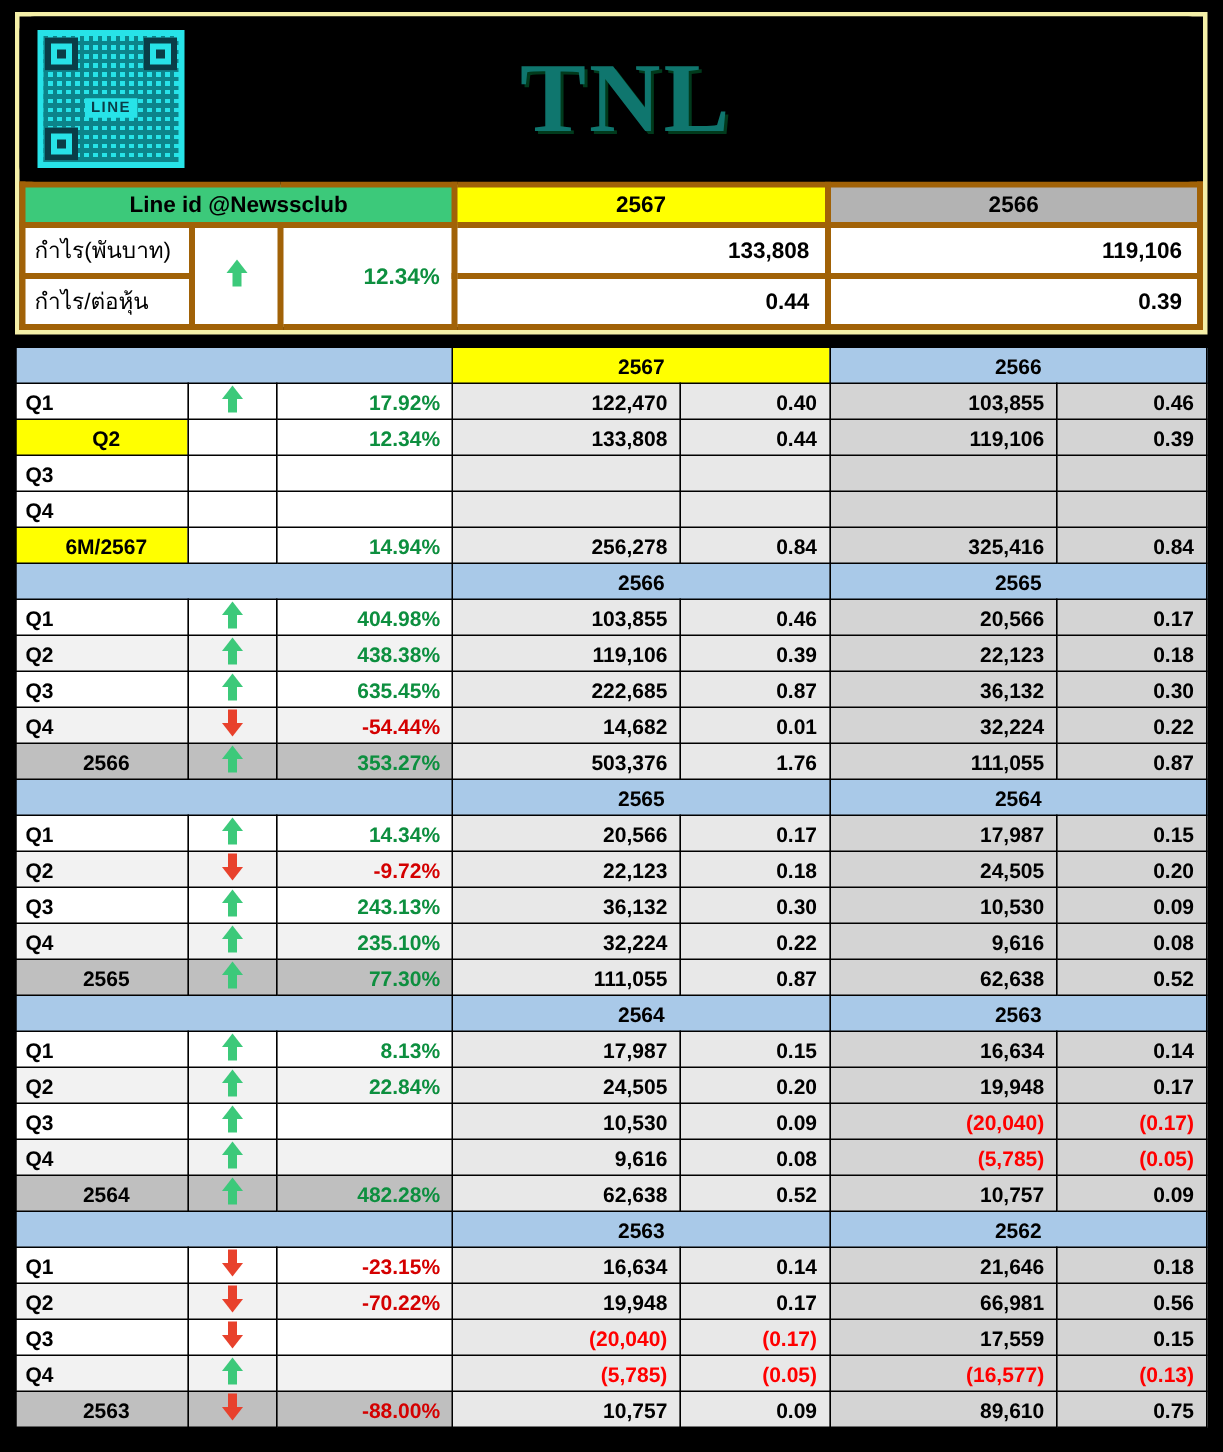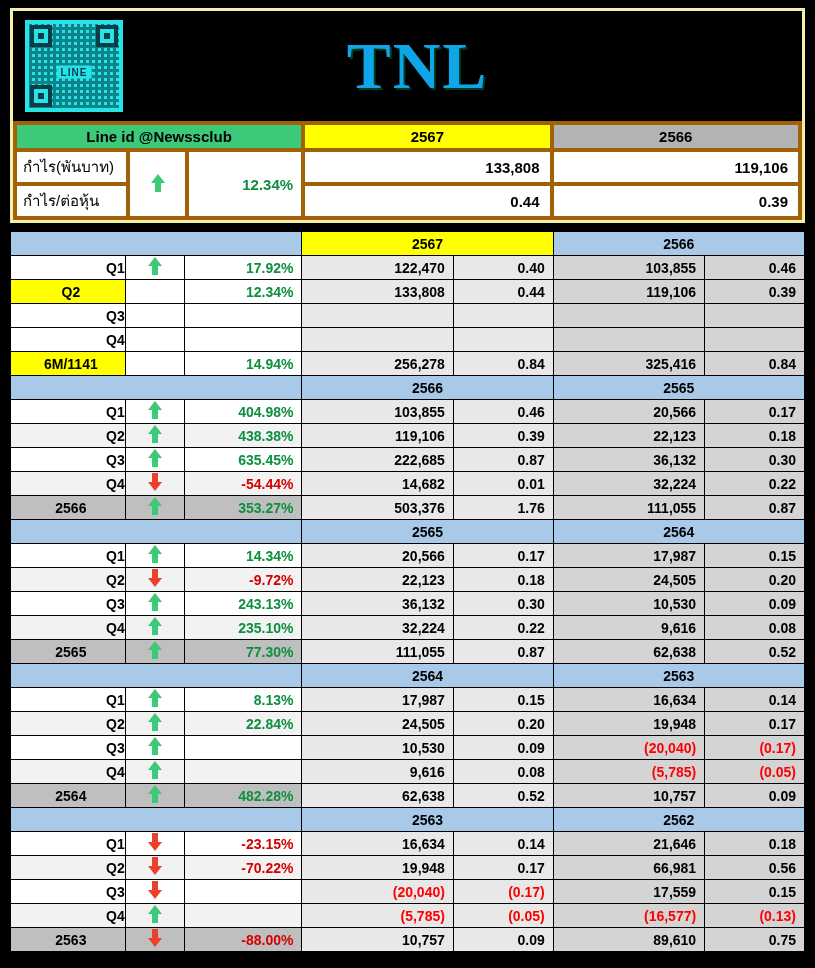--- a/index.html
+++ b/index.html
@@ -66,21 +66,21 @@
     color: #0a3d47;
     font-size: 10px;
     font-weight: bold;
     letter-spacing: 1px;
     padding: 1px 4px;
     font-family: "Liberation Sans", sans-serif;
   }
   .logo {
     flex: 1;
     text-align: center;
-    color: #0ea5e9;
+    color: #0f766e;
     font-family: "Liberation Serif", serif;
     font-weight: bold;
     font-size: 66px;
     letter-spacing: 2px;
     line-height: 1;
     text-shadow: 2px 2px 0 #013a1c;
     padding-right: 90px;
   }
 
   table { border-collapse: collapse; width: 100%; }
@@ -183,21 +183,21 @@
 
   .yr-row td { text-align: center; font-size: 14px; }
   .yr-blank  { background: #a9c9e8; }
   .yr-cur    { background: #ffff00; }
   .yr-prev   { background: #a9c9e8; }
   .yr-cur-grey { background: #a9c9e8; }
 
   .q-label {
     background: #fff;
     padding-left: 6px;
-    text-align: right;
+    text-align: left;
   }
   .q-label.alt { background: #f2f2f2; }
   .q-label.yellow { background: #ffff00; text-align:center; }
   .q-label.sum { background: #bfbfbf; text-align: center; }
 
   .arrow-td { background: #fff; text-align: center; }
   .arrow-td.alt { background: #f2f2f2; }
   .arrow-td.sum { background: #bfbfbf; }
 
   .pct-td {
@@ -315,21 +315,21 @@
           <tr>
             <td class="q-label">Q4</td>
             <td class="arrow-td"></td>
             <td class="pct-td"></td>
             <td class="val-cur"></td>
             <td class="val-cur"></td>
             <td class="val-prev"></td>
             <td class="val-prev"></td>
           </tr>
           <tr>
-            <td class="q-label yellow">6M/1141</td>
+            <td class="q-label yellow">6M/2567</td>
             <td class="arrow-td"></td>
             <td class="pct-td">14.94%</td>
             <td class="val-cur">256,278</td>
             <td class="val-cur">0.84</td>
             <td class="val-prev">325,416</td>
             <td class="val-prev">0.84</td>
           </tr>
           <tr class="yr-row">
             <td class="yr-blank" colspan="3"></td>
             <td class="yr-cur-grey" colspan="2">2566</td>

